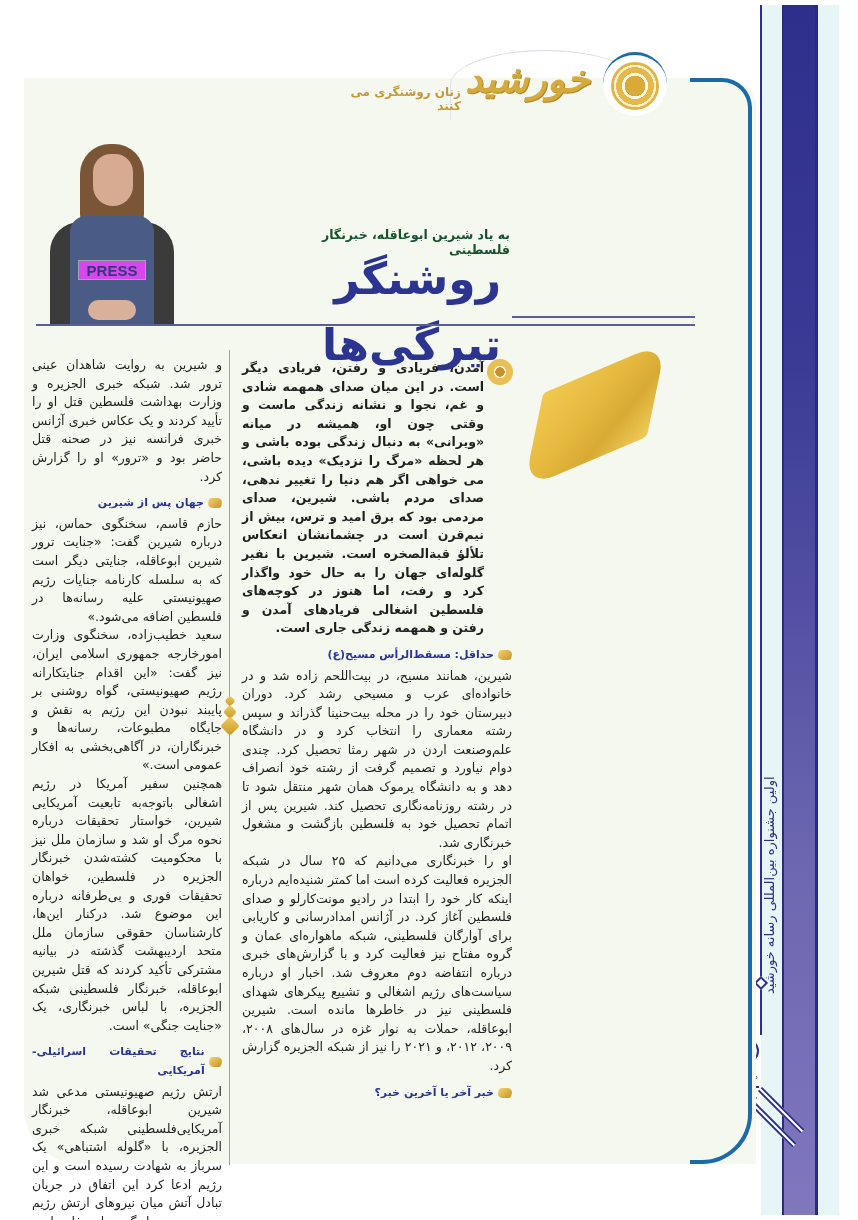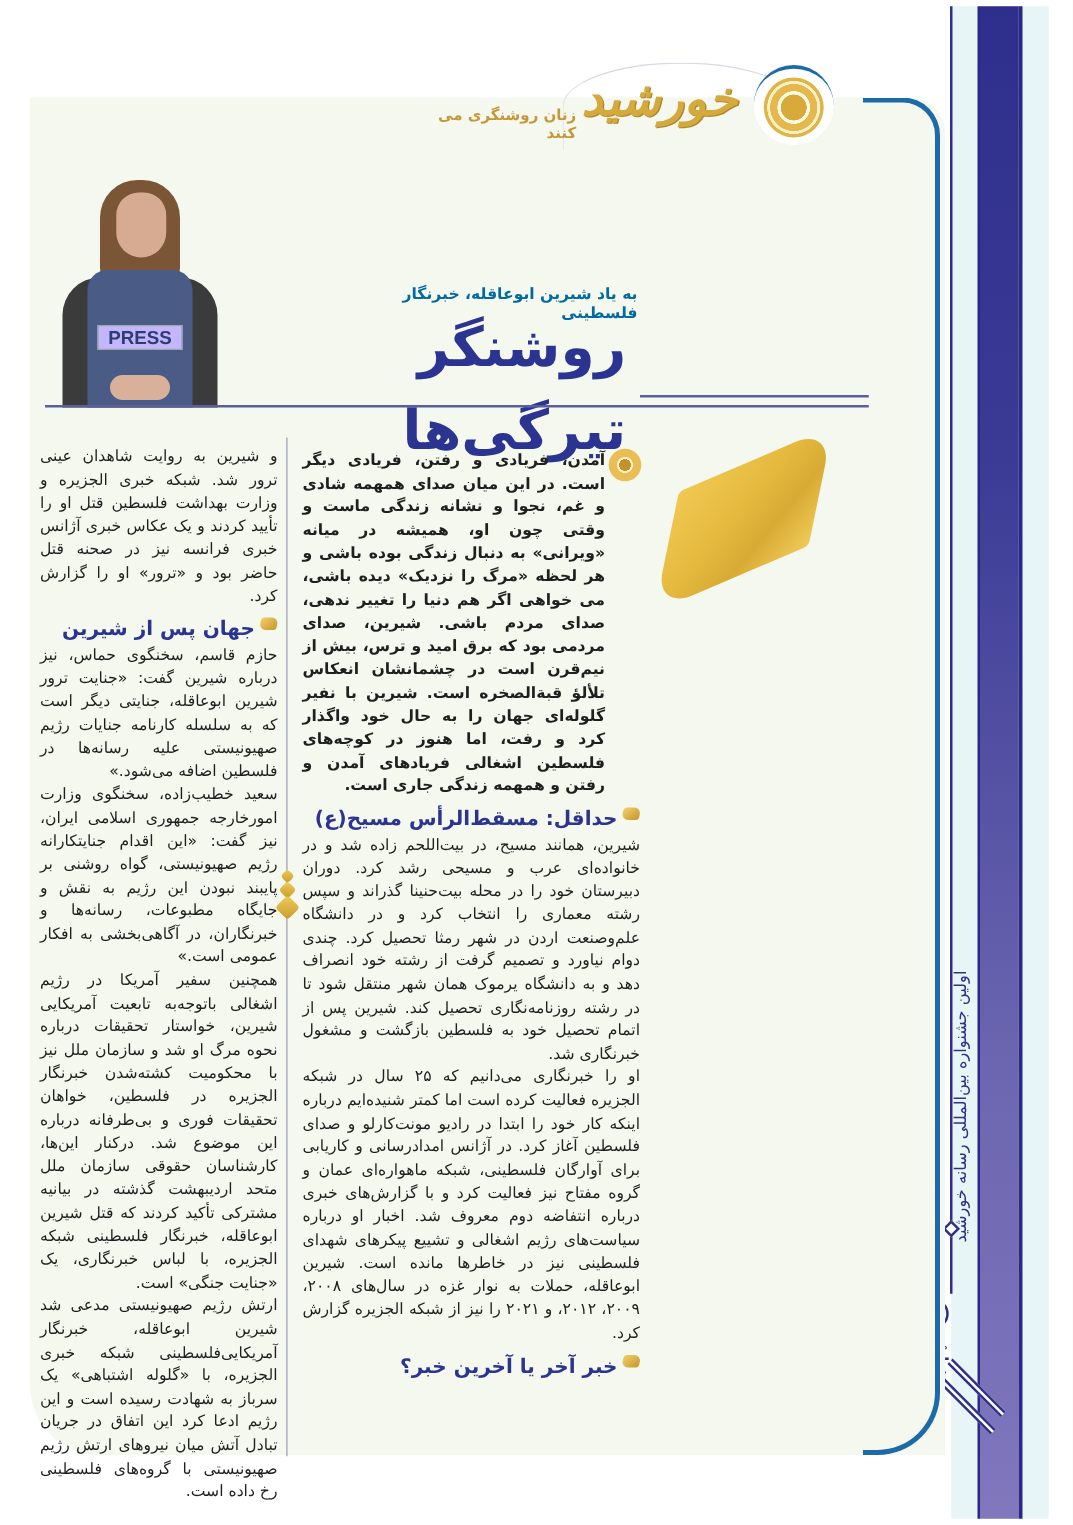--- a/index.html
+++ b/index.html
@@ -40,39 +40,39 @@
   .brand-arcs { position: absolute; left: 450px; top: 50px; width: 190px; height: 70px; border-radius: 50% 50% 0 0;
     border-top: 1px solid #d6d9e4; border-left: 1px solid #e2e4ec; }
   .tagline { position: absolute; left: 326px; top: 85px; width: 135px; font-size: 12px; color: #c7983a; font-weight: bold; direction: rtl; text-align: right; }
 
   
   .photo { position: absolute; left: 36px; top: 140px; width: 148px; height: 186px; overflow: hidden; }
   .hair { position: absolute; left: 44px; top: 4px; width: 64px; height: 90px; border-radius: 30px 30px 20px 20px; background: #7a5636; }
   .face { position: absolute; left: 57px; top: 14px; width: 40px; height: 52px; border-radius: 18px 18px 20px 20px; background: #d7ab91; }
   .arms { position: absolute; left: 14px; top: 82px; width: 124px; height: 110px; border-radius: 30px 30px 0 0; background: #3b3b3b; }
   .vest { position: absolute; left: 34px; top: 76px; width: 84px; height: 112px; border-radius: 16px 16px 0 0; background: #4a5c86; }
-  .press { position: absolute; left: 42px; top: 120px; width: 68px; height: 20px; background: #c4b5fd; color: #2c3c74;
+  .press { position: absolute; left: 42px; top: 120px; width: 68px; height: 20px; background: #d946ef; color: #2c3c74;
     font-weight: bold; font-size: 15px; text-align: center; line-height: 20px; font-family: "Liberation Sans", sans-serif; border: 1px solid #9aa; }
   .hands { position: absolute; left: 52px; top: 160px; width: 48px; height: 20px; border-radius: 10px; background: #d9b09a; }
 
-  .subtitle { position: absolute; left: 300px; top: 227px; width: 210px; font-size: 12.5px; font-weight: bold; color: #0369a1; direction: rtl; text-align: right; }
+  .subtitle { position: absolute; left: 300px; top: 227px; width: 210px; font-size: 12.5px; font-weight: bold; color: #14532d; direction: rtl; text-align: right; }
   .title { position: absolute; left: 221px; top: 246px; width: 280px; font-size: 44px; font-weight: 900; color: #2b3490;
     direction: rtl; text-align: right; line-height: 66px; font-family: "DejaVu Sans", sans-serif; letter-spacing: -1px; }
   .title-rule-short { position: absolute; left: 512px; top: 316px; width: 183px; height: 2px; background: #5a5f9a; }
   .title-rule-long { position: absolute; left: 36px; top: 324px; width: 659px; height: 2px; background: #5a5f9a; }
 
   .col-divider { position: absolute; left: 229px; top: 350px; width: 1px; height: 815px; background: #9aa0b8; }
 
   
   .col { position: absolute; direction: rtl; text-align: justify; font-size: 12.5px; line-height: 18.6px; color: #1f1f1f; }
   .col p { margin: 0; text-indent: 0; }
   .col-right { left: 242px; top: 359px; width: 270px; }
   .col-left { left: 32px; top: 356px; width: 190px; }
   .lead { font-weight: bold; }
-  .section-head { display: flex; gap: 4px; color: #2b3490; font-weight: bold; font-size: 16px; margin: 8px 0 2px 0; direction: rtl; }
+  .section-head { display: flex; align-items: center; gap: 4px; color: #2b3490; font-weight: bold; font-size: 11px; margin: 8px 0 2px 0; direction: rtl; }
   .gold-chip { display: inline-block; width: 14px; height: 10px; background: linear-gradient(135deg, #f2d06a, #c8962b); border-radius: 2px 6px 2px 6px; transform: skewX(-15deg); }
   .lead-icon { position: absolute; left: 487px; top: 359px; width: 26px; height: 26px; border-radius: 50%;
     background: radial-gradient(circle, #c6912a 0 25%, #fff3cf 26% 34%, #e8be55 35% 100%); }
   .gold-sheet { position: absolute; left: 535px; top: 370px; width: 120px; height: 90px;
     background: linear-gradient(135deg, #f1c648 0%, #e3b534 45%, #d6a62a 70%, #f0c850 100%);
     transform: skewY(-18deg) skewX(-18deg) rotate(-6deg); border-radius: 4px 30px 4px 30px; opacity: 0.95; }
   .side-chips { position: absolute; left: 218px; top: 695px; width: 24px; height: 40px; }
   .side-chips span { display:block; margin: 2px auto; background: linear-gradient(135deg,#f0cc5a,#c99a2c); border-radius: 3px; transform: rotate(45deg); }
 </style>
 </head>
@@ -146,15 +146,19 @@
   <p>و شیرین به روایت شاهدان عینی ترور شد. شبکه خبری الجزیره و وزارت بهداشت فلسطین قتل او را تأیید کردند و یک عکاس خبری آژانس خبری فرانسه نیز در صحنه قتل حاضر بود و «ترور» او را گزارش کرد.</p>
 
   <div class="section-head">
     <span class="gold-chip"></span>
     <span>جهان پس از شیرین</span>
   </div>
   <p>حازم قاسم، سخنگوی حماس، نیز درباره شیرین گفت: «جنایت ترور شیرین ابوعاقله، جنایتی دیگر است که به سلسله کارنامه جنایات رژیم صهیونیستی علیه رسانه‌ها در فلسطین اضافه می‌شود.»</p>
   <p>سعید خطیب‌زاده، سخنگوی وزارت امورخارجه جمهوری اسلامی ایران، نیز گفت: «این اقدام جنایتکارانه رژیم صهیونیستی، گواه روشنی بر پایبند نبودن این رژیم به نقش و جایگاه مطبوعات، رسانه‌ها و خبرنگاران، در آگاهی‌بخشی به افکار عمومی است.»</p>
   <p>همچنین سفیر آمریکا در رژیم اشغالی باتوجه‌به تابعیت آمریکایی شیرین، خواستار تحقیقات درباره نحوه مرگ او شد و سازمان ملل نیز با محکومیت کشته‌شدن خبرنگار الجزیره در فلسطین، خواهان تحقیقات فوری و بی‌طرفانه درباره این موضوع شد. درکنار این‌ها، کارشناسان حقوقی سازمان ملل متحد اردیبهشت گذشته در بیانیه مشترکی تأکید کردند که قتل شیرین ابوعاقله، خبرنگار فلسطینی شبکه الجزیره، با لباس خبرنگاری، یک «جنایت جنگی» است.</p>
 
+  <div class="section-head">
+    <span class="gold-chip"></span>
+    <span>نتایج تحقیقات اسرائیلی-آمریکایی</span>
+  </div>
   <p>ارتش رژیم صهیونیستی مدعی شد شیرین ابوعاقله، خبرنگار آمریکایی‌فلسطینی شبکه خبری الجزیره، با «گلوله اشتباهی» یک سرباز به شهادت رسیده است و این رژیم ادعا کرد این اتفاق در جریان تبادل آتش میان نیروهای ارتش رژیم صهیونیستی با گروه‌های فلسطینی رخ داده است.</p>
 
 </div>
 
 </body></html>

